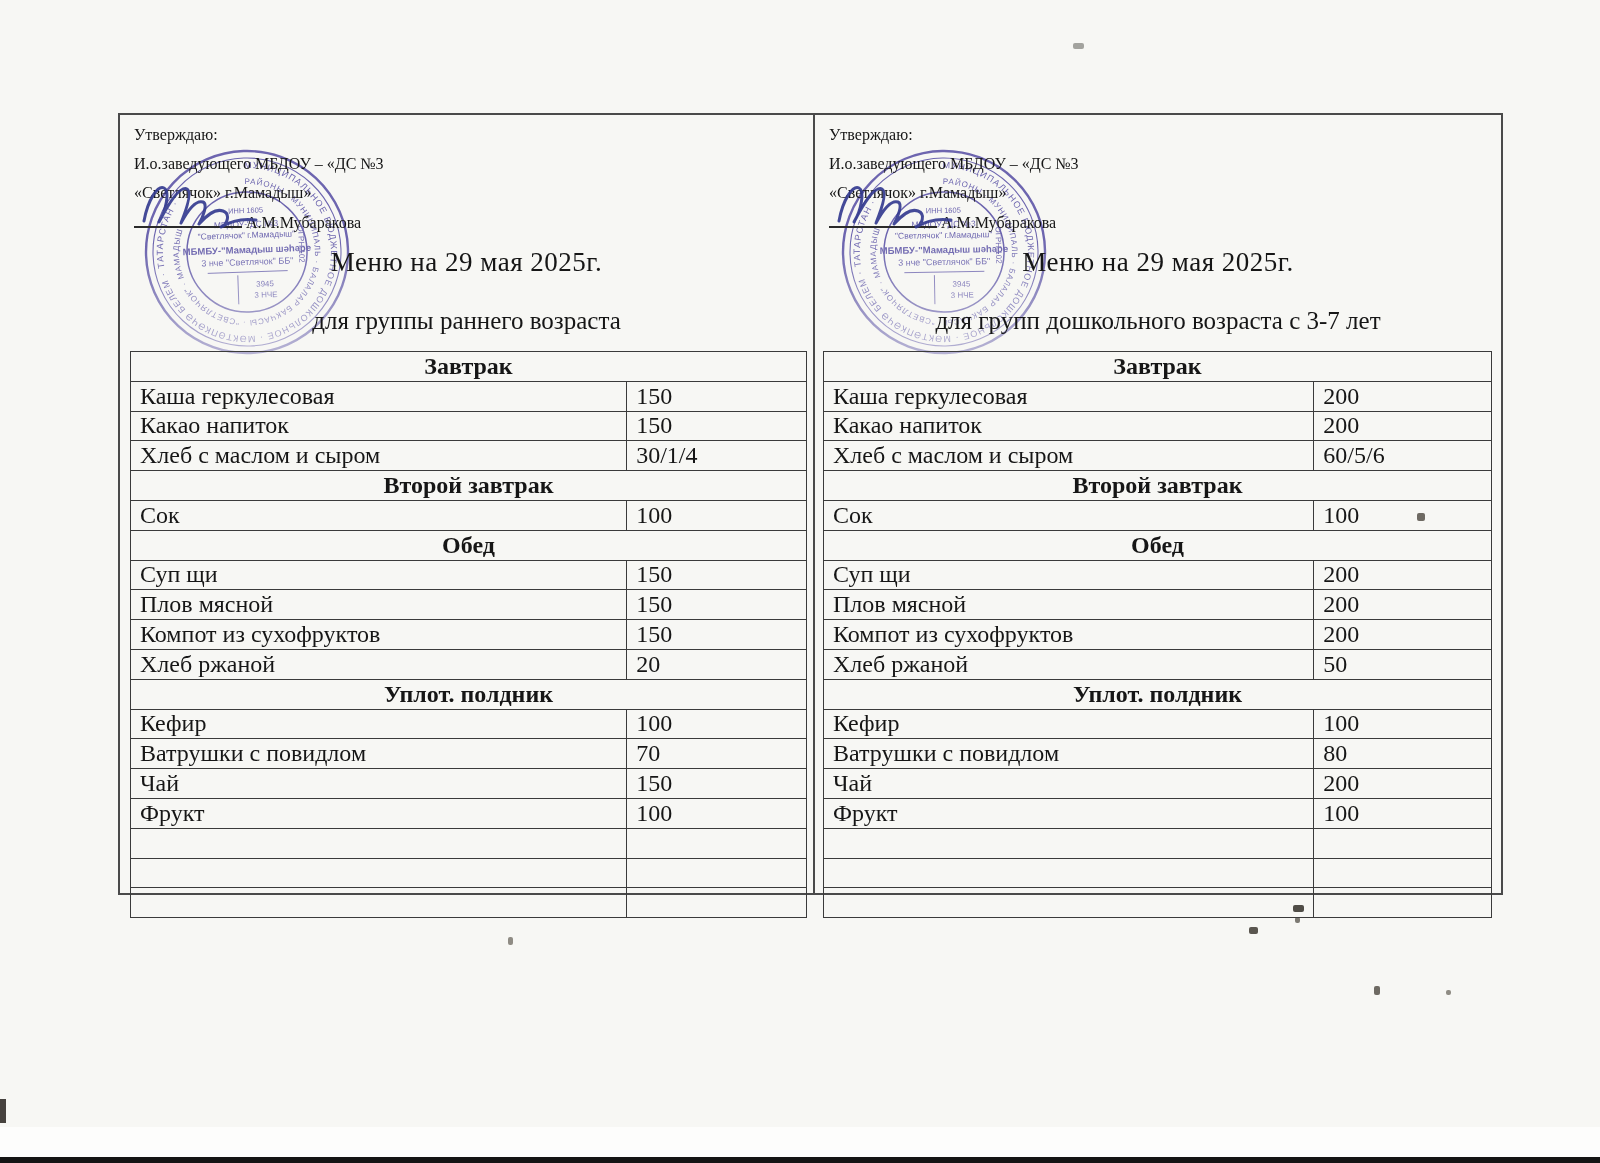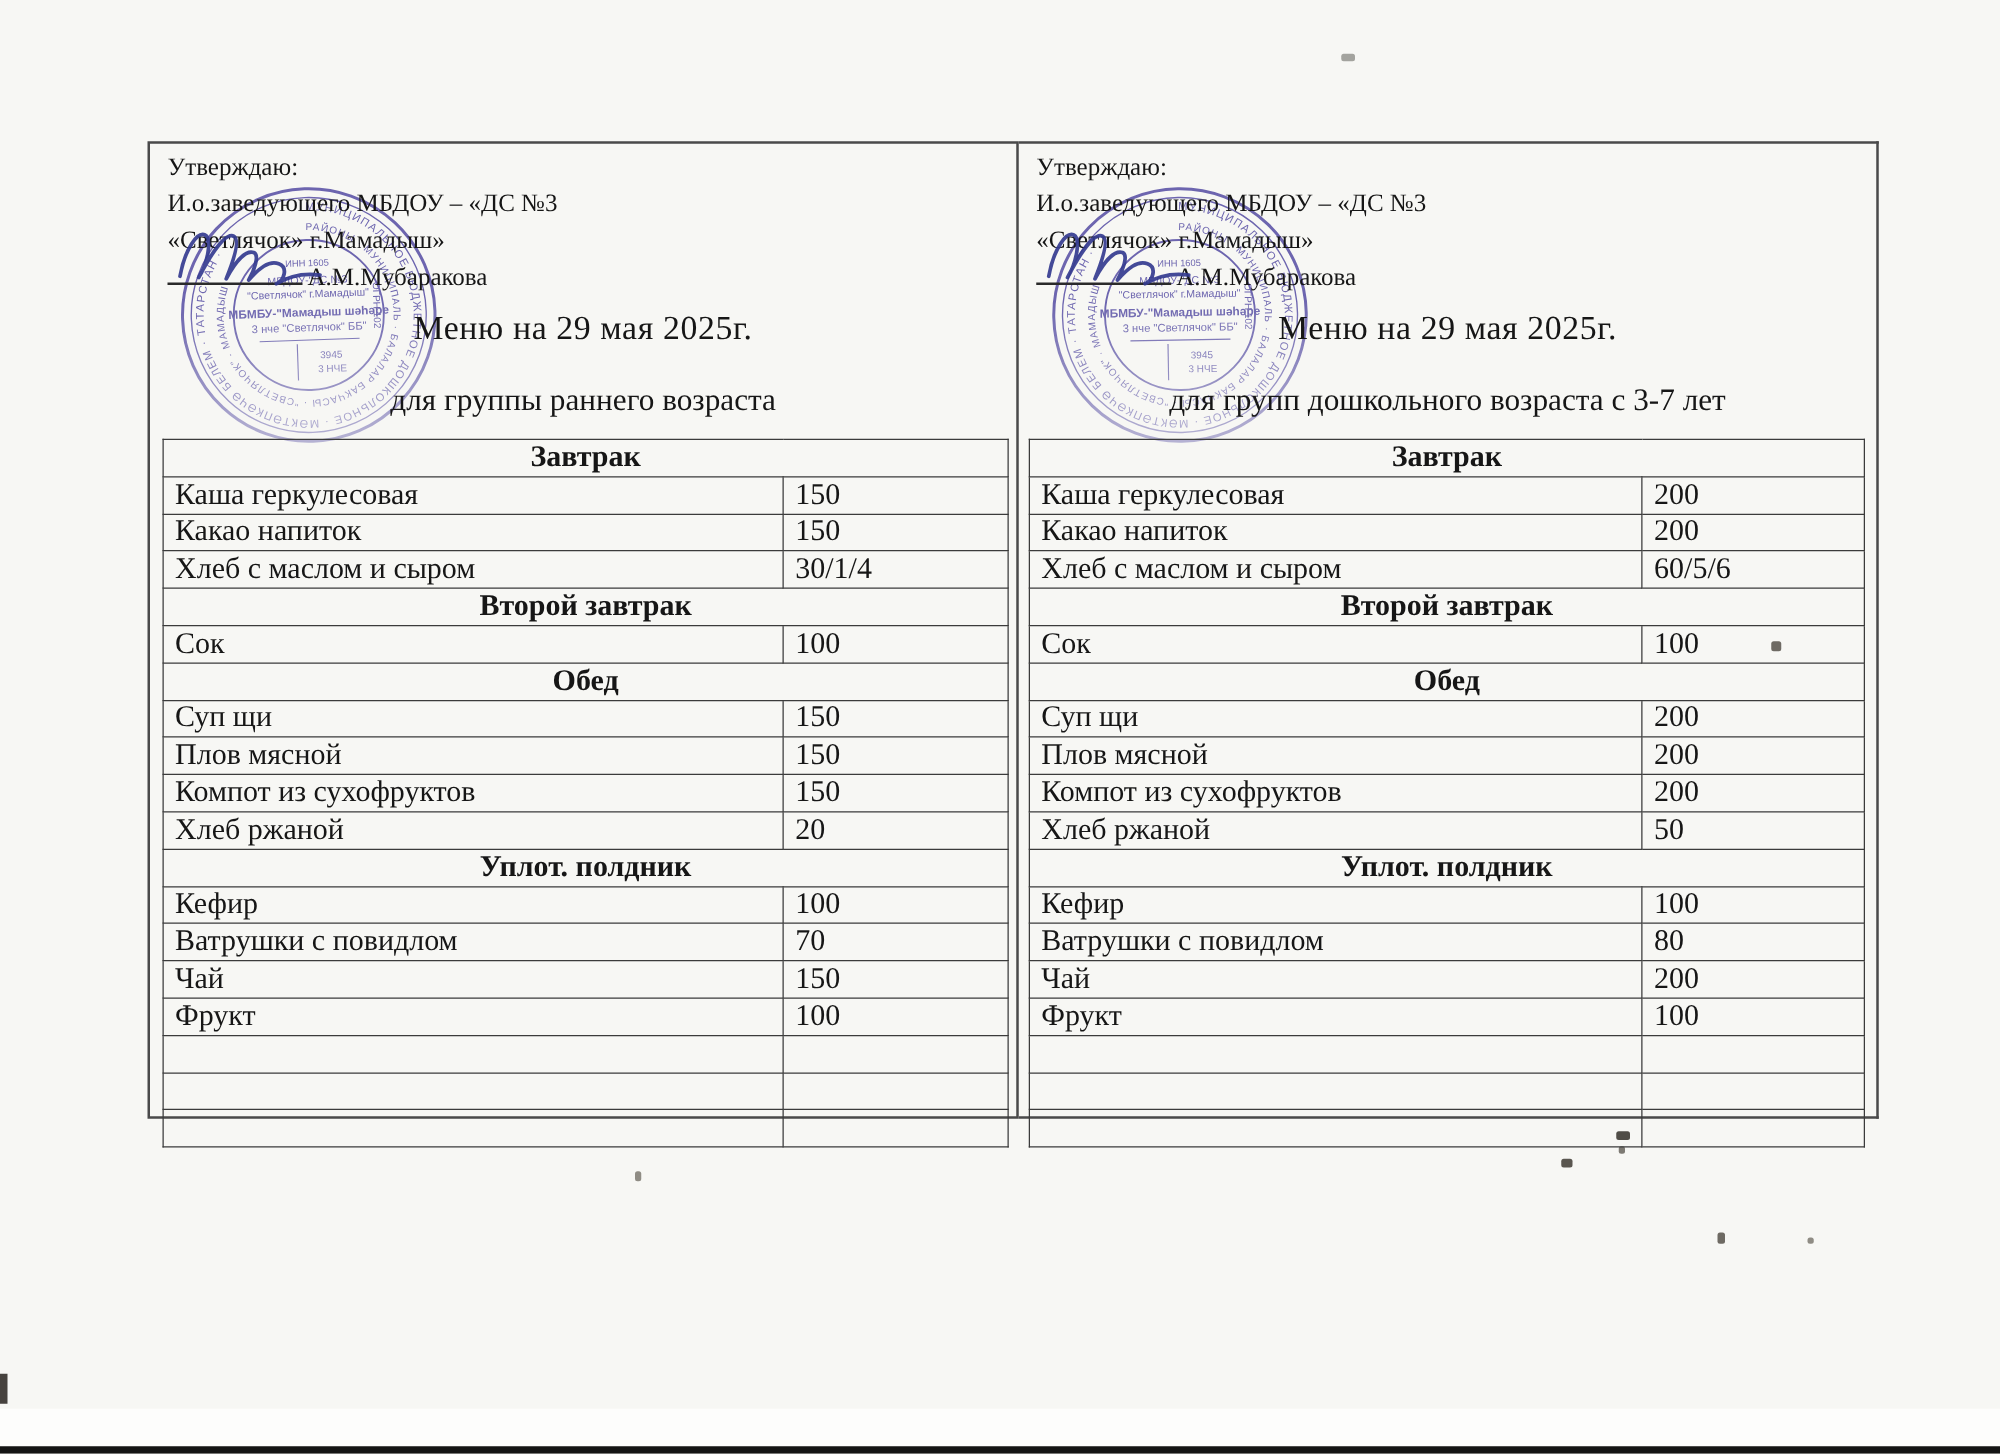--- a/index.html
+++ b/index.html
@@ -8,21 +8,21 @@
     background:#f7f7f4;
     font-family:"Liberation Serif","DejaVu Serif",serif;
     color:#161616;
   }
   .sheet{position:absolute;inset:0;}
   
   .panel{position:absolute;top:113px;height:782px;border:2px solid #4a4a4a;box-sizing:border-box;background:transparent;}
   .panel-left{left:118px;width:697px;}
   .panel-right{left:815px;width:688px;border-left:none;}
   
-  .approve{padding:5px 0 0 14px;font-size:20px;line-height:29px;position:relative;z-index:3;}
+  .approve{padding:5px 0 0 14px;font-size:16px;line-height:29px;position:relative;z-index:3;}
   .approve .ln{white-space:nowrap;}
   .sig-line{display:inline-block;width:108px;border-bottom:2px solid #2a2a2a;height:19px;margin-right:4px;}
   
   .menu-title{margin-top:9px;text-align:center;font-weight:normal;position:relative;z-index:3;}
   .menu-title .t1{font-size:27px;line-height:33px;letter-spacing:.5px;}
   .menu-title .t2{font-size:25px;line-height:30px;margin-top:27px;}
   
   table.menu{border-collapse:collapse;margin:15px 0 16px 10px;table-layout:fixed;position:relative;z-index:3;}
   .panel-left  table.menu{width:677px;}
   .panel-right table.menu{width:669px;margin-left:8px;}

